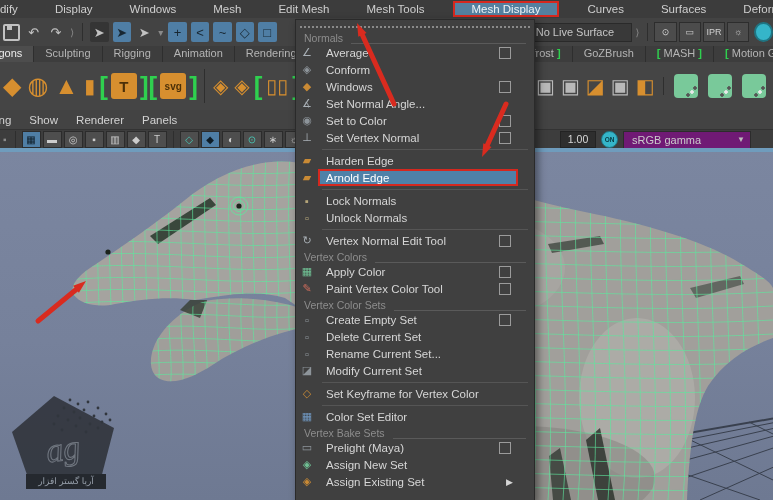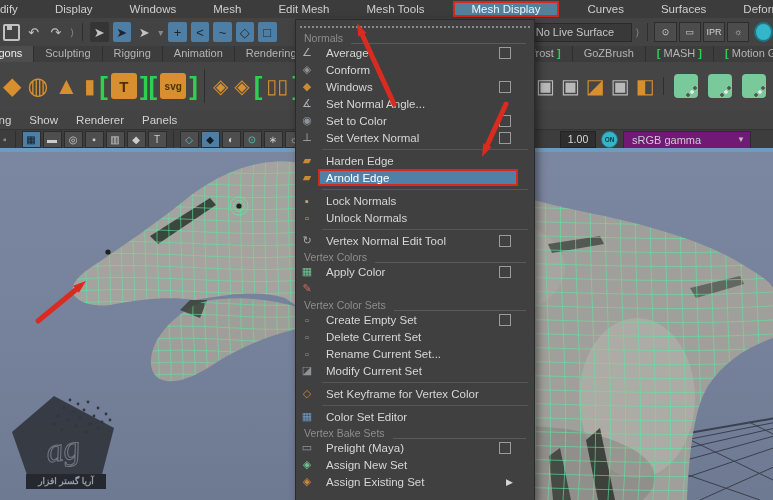--- a/index.html
+++ b/index.html
@@ -72,21 +72,21 @@
   .gammasel{width:118px;height:16px;background:#701a75;border:1px solid #2c2c2c;color:#cccccc;
             font-size:11px;display:flex;align-items:center;padding-left:8px;position:relative;}
   .gammasel .arr{position:absolute;right:5px;font-size:8px;color:#bbb;}
   
   .viewport{position:absolute;left:0;top:148px;width:773px;height:352px;
             background:linear-gradient(180deg,#7b86a0 0%,#76819b 55%,#6e7992 100%);}
   .vp-activebar{position:absolute;left:0;top:0;width:773px;height:4px;background:#6f9cbd;}
   .scene{position:absolute;left:0;top:0;}
   .watermark{position:absolute;left:4px;top:246px;width:120px;height:106px;opacity:.92;}
   .wm-caption{position:absolute;left:22px;top:80px;width:80px;height:15px;background:#1f2327;
-              color:#9aa2ac;font-size:9px;text-align:center;line-height:15px;font-weight:bold;}
+              color:#9aa2ac;font-size:9px;text-align:center;line-height:15px;}
   
   .menu{position:absolute;left:295px;top:19px;width:238px;height:481px;background:#404040;
         border:1px solid #2a2a2a;box-shadow:3px 3px 8px rgba(0,0,0,.45);z-index:30;overflow:hidden;font-size:11.5px;}
   .tearoff{height:5px;border-bottom:2px dotted #8a8a8a;margin:1px 4px 2px 4px;}
   .m-header{height:14px;display:flex;align-items:flex-end;color:#8d8d8d;font-size:10.5px;padding-left:8px;}
   .m-head-line{flex:1;height:1px;background:#5a5a5a;margin:0 8px 0 8px;}
   .m-sep{height:6px;position:relative;}
   .m-sep:after{content:"";position:absolute;left:26px;right:6px;top:3px;height:1px;background:#555;}
   .m-item{height:17px;display:flex;align-items:stretch;}
   .m-ic{width:22px;display:flex;align-items:center;justify-content:center;font-size:11px;}
@@ -533,20 +533,24 @@
         </div>
         <div class="m-item">
           <span class="m-ic" style="color: rgb(111, 191, 147);">▦</span>
           <div class="m-body">
             <span class="m-label">Apply Color</span>
             <span class="m-check"></span>
           </div>
         </div>
         <div class="m-item">
           <span class="m-ic" style="color: rgb(201, 106, 90);">✎</span>
+          <div class="m-body">
+            <span class="m-label">Paint Vertex Color Tool</span>
+            <span class="m-check"></span>
+          </div>
         </div>
         <div class="m-header">
           <span>Vertex Color Sets</span>
           <span class="m-head-line"></span>
         </div>
         <div class="m-item">
           <span class="m-ic" style="color: rgb(141, 148, 154);">▫</span>
           <div class="m-body">
             <span class="m-label">Create Empty Set</span>
             <span class="m-check"></span>

